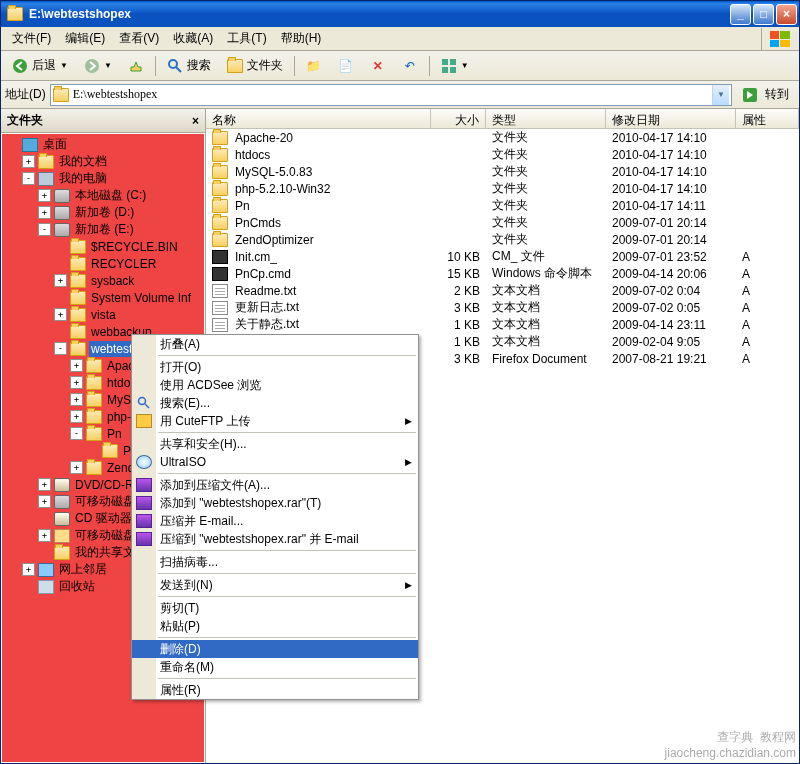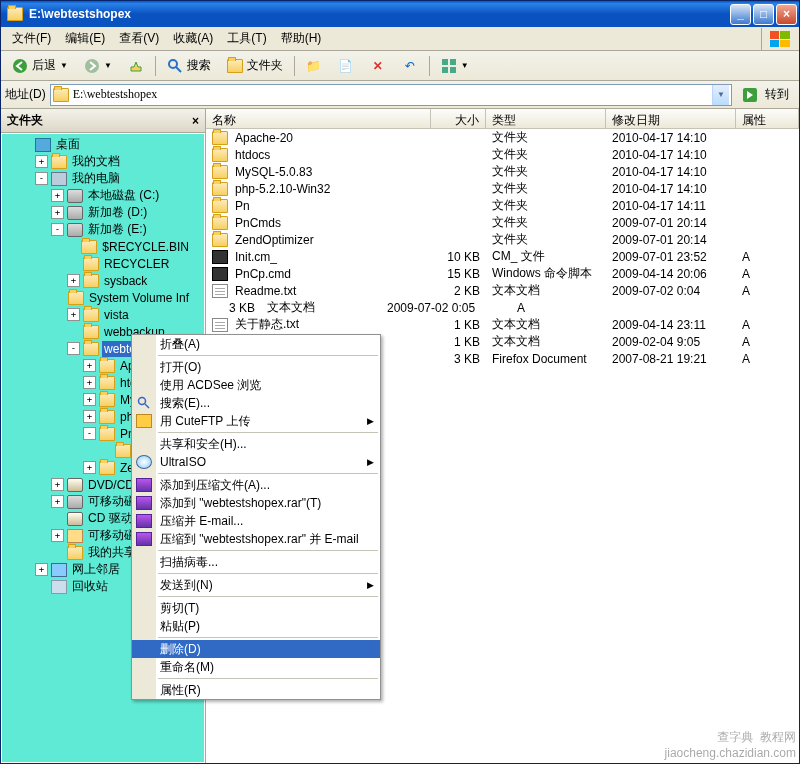--- a/index.html
+++ b/index.html
@@ -23,21 +23,21 @@
 .ticon { width: 16px; height: 16px; display: inline-flex; align-items: center; justify-content: center; }
 .addressbar { height: 28px; display: flex; align-items: center; padding: 2px 4px; gap: 4px; border-bottom: 1px solid #aca899; background: linear-gradient(to bottom,#f3f2ea,#ece9d8); }
 .addr-combo { flex: 1; height: 22px; background: #fff; border: 1px solid #7f9db9; display: flex; align-items: center; padding: 0 2px; }
 .addr-combo input { flex: 1; border: none; outline: none; font-family: "SimSun"; font-size: 12px; }
 .addr-dd { width: 17px; height: 20px; background: linear-gradient(to bottom,#e6eefc,#badcfc); border-left: 1px solid #b8d6fb; display:flex; align-items:center; justify-content:center; }
 .go-btn { display: flex; align-items: center; gap: 7px; padding: 2px 6px; cursor: default; }
 .main { flex: 1; display: flex; min-height: 0; }
 .sidebar { width: 205px; display: flex; flex-direction: column; border-right: 1px solid #aca899; }
 .side-head { height: 24px; background: linear-gradient(to bottom,#f3f2ea,#ddd7c7); border-bottom: 1px solid #aca899; display: flex; align-items: center; padding: 0 6px; font-weight: bold; }
 .side-close { margin-left: auto; cursor: default; font-family: Arial; }
-.tree { flex: 1; background: #5eead4; overflow: auto; padding: 2px 13px; border: 1px solid #fff; }
+.tree { flex: 1; background: #ef4444; overflow: auto; padding: 2px 0; border: 1px solid #fff; }
 .tnode { display: flex; align-items: center; height: 17px; white-space: nowrap; cursor: default; }
 .tind { display: inline-block; }
 .ttw { width: 13px; height: 13px; border: 1px solid #919191; background: #fff; display: inline-flex; align-items: center; justify-content: center; font-size: 9px; line-height: 9px; margin-right: 3px; font-family: monospace; color: #000; }
 .ttw-sp { width: 16px; display: inline-block; }
 .tico { width: 16px; height: 16px; margin-right: 3px; display: inline-flex; align-items: center; justify-content: center; }
 .tlabel { padding: 1px 2px; }
 .tlabel.sel { background: #316ac5; color: #fff; }
 .content { flex: 1; background: #fff; display: flex; flex-direction: column; min-width: 0; }
 .list-head { height: 20px; display: flex; background: linear-gradient(to bottom,#fdfcfa,#ece9d8); border-bottom: 1px solid #c5c2b8; }
 .col { border-right: 1px solid #c5c2b8; padding: 3px 6px; overflow: hidden; white-space: nowrap; }
@@ -54,21 +54,21 @@
 .cell-type { width: 120px; }
 .cell-date { width: 130px; }
 .cell-attr { flex: 1; }
 .fico { width: 16px; height: 14px; display: inline-block; }
 .fldr { background: linear-gradient(to bottom,#fceabb 0%,#f8d060 100%); border: 1px solid #d4a017; border-radius: 1px 1px 0 0; position:relative; }
 .fldr::before { content:''; position:absolute; top:-3px; left:0; width:6px; height:3px; background:#f8d060; border:1px solid #d4a017; border-bottom:none; border-radius:1px 1px 0 0; }
 .doc { background: #fff; border: 1px solid #888; position: relative; }
 .doc::after { content: ''; position: absolute; top: 3px; left: 2px; right: 2px; height: 1px; background: #aaa; box-shadow: 0 3px 0 #aaa, 0 6px 0 #aaa; }
 .cmd { background: #333; border: 1px solid #000; }
 .drv { background: linear-gradient(to bottom,#ddd,#aaa); border: 1px solid #666; border-radius: 2px; }
-.ctx-menu { position: absolute; left: 131px; top: 334px; width: 250px; background: #fff; border: 1px solid #919191; box-shadow: 2px 2px 3px rgba(0,0,0,.3); z-index: 100; }
+.ctx-menu { position: absolute; left: 131px; top: 334px; width: 288px; background: #fff; border: 1px solid #919191; box-shadow: 2px 2px 3px rgba(0,0,0,.3); z-index: 100; }
 .ctx-menu .gutter { position: absolute; left: 0; top: 0; bottom: 0; width: 24px; background: #ece9d8; border-right: 0px solid #c5c2b8; }
 .mi { position: relative; display: flex; align-items: center; height: 18px; padding-left: 28px; padding-right: 18px; cursor: default; }
 .mi:hover, .mi.hl { background: #316ac5; color: #fff; }
 .mi .mico { position: absolute; left: 4px; width: 16px; height: 16px; display: inline-flex; align-items: center; justify-content: center; }
 .mi .arrow { position: absolute; right: 6px; font-size: 9px; }
 .msep { height: 1px; background: #c5c2b8; margin: 2px 2px 2px 26px; position: relative; }
 .watermark { position: absolute; right: 4px; bottom: 4px; font-size: 11px; color: rgba(0,0,0,.35); z-index: 200; font-family: Arial; }
 svg { display: block; }
 </style>
 </head>
@@ -546,20 +546,26 @@
                 <span class="fico doc"></span>
               </span>
               <span>Readme.txt</span>
             </div>
             <div class="cell cell-size">2 KB</div>
             <div class="cell cell-type">文本文档</div>
             <div class="cell cell-date">2009-07-02 0:04</div>
             <div class="cell cell-attr">A</div>
           </div>
           <div class="row">
+            <div class="cell cell-name">
+              <span class="tico">
+                <span class="fico doc"></span>
+              </span>
+              <span>更新日志.txt</span>
+            </div>
             <div class="cell cell-size">3 KB</div>
             <div class="cell cell-type">文本文档</div>
             <div class="cell cell-date">2009-07-02 0:05</div>
             <div class="cell cell-attr">A</div>
           </div>
           <div class="row">
             <div class="cell cell-name">
               <span class="tico">
                 <span class="fico doc"></span>
               </span>

